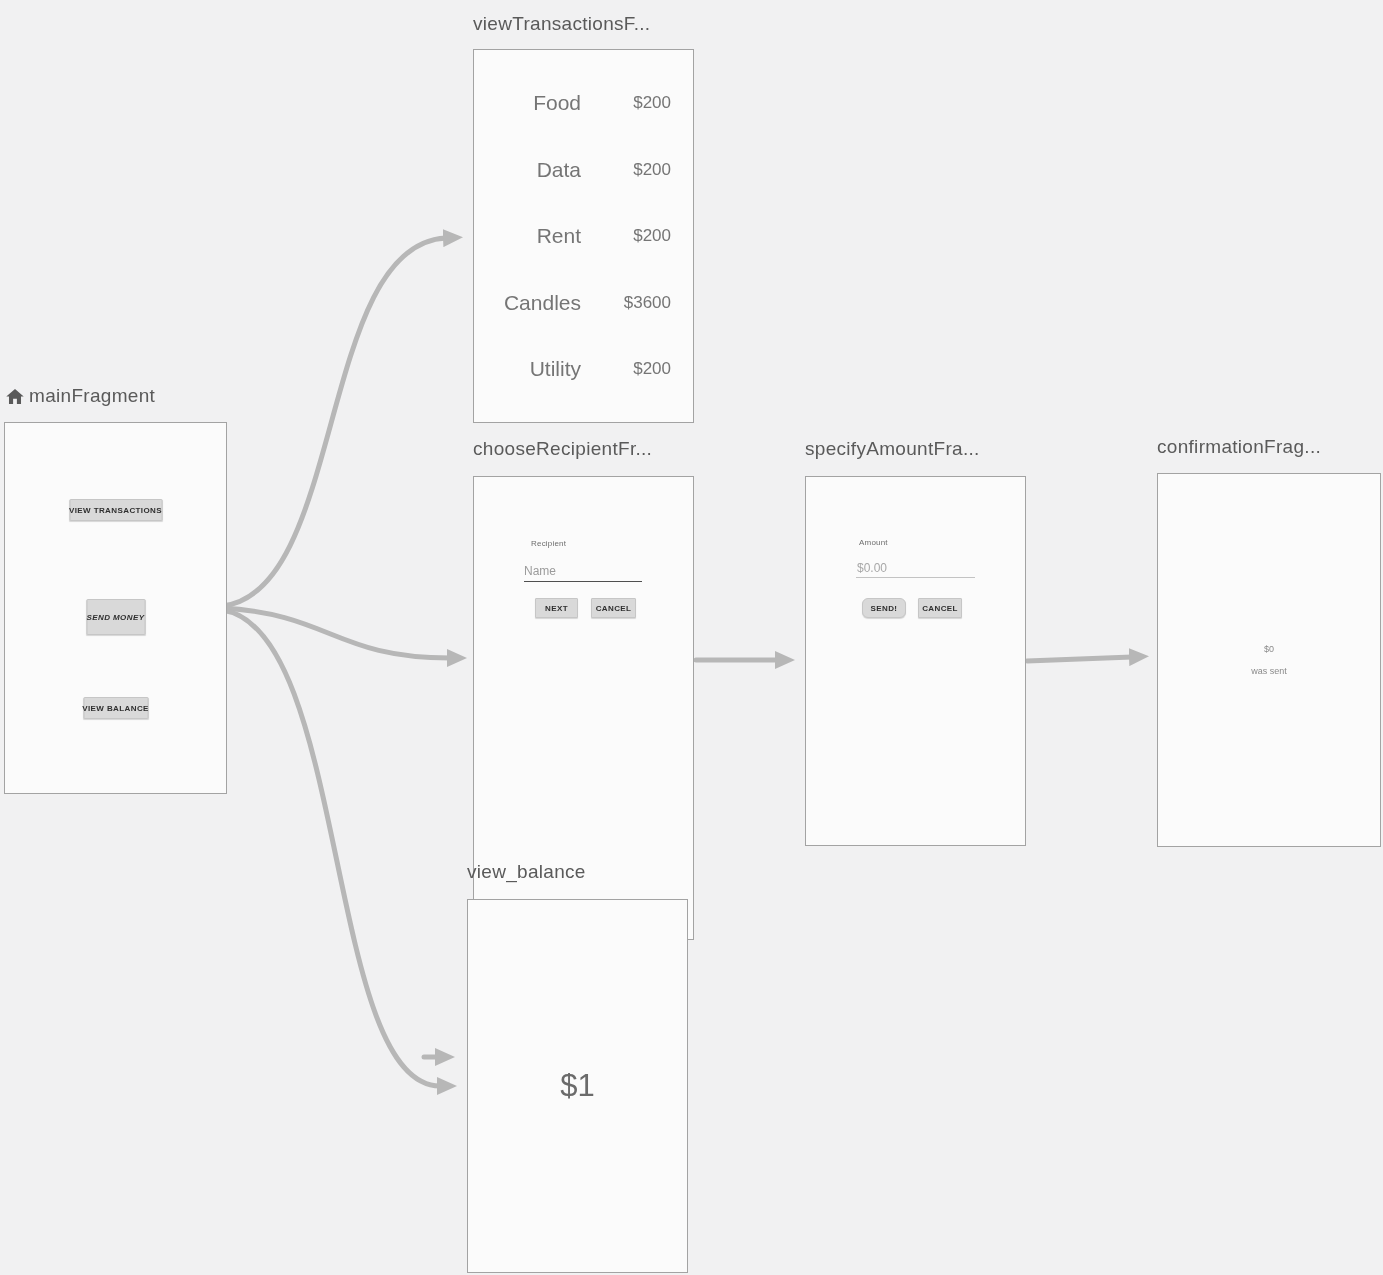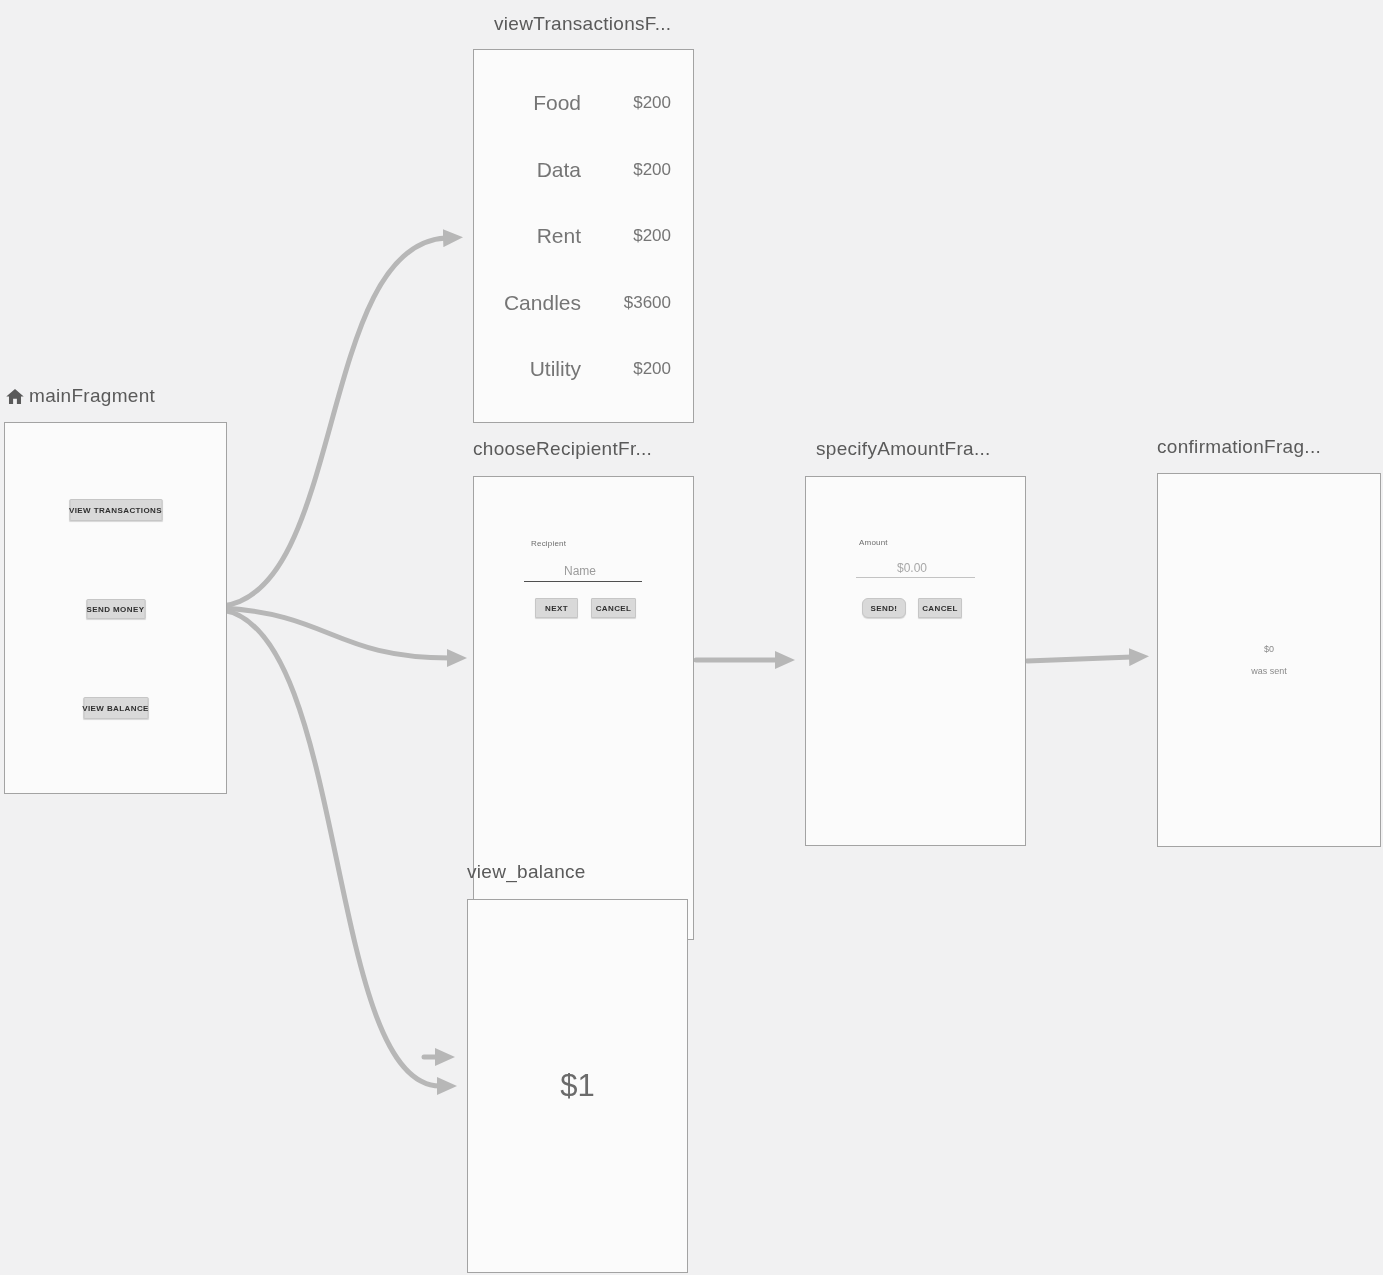--- a/index.html
+++ b/index.html
@@ -22,21 +22,21 @@
   .btn.center{left:50%;transform:translateX(-50%);}
 
   
   .tx-list{position:absolute;left:0;top:20px;width:100%;}
   .tx-row{display:flex;height:66.5px;align-items:center;}
   .tx-label{width:107px;text-align:right;font-size:21px;color:#757575;}
   .tx-amount{width:90px;text-align:right;font-size:17px;color:#757575;}
 
   
   .field-label{position:absolute;font-size:8px;color:#6e6e6e;letter-spacing:0.2px;}
-  .field-hint{position:absolute;font-size:12px;color:#9b9b9b;margin-left:40px;}
+  .field-hint{position:absolute;font-size:12px;color:#9b9b9b;}
   .field-line{position:absolute;height:0;border-bottom:1.5px solid #4f4f4f;}
   .field-line.light{border-bottom:1px solid #c3c3c3;}
 
   .balance-text{
     position:absolute;left:0;width:100%;text-align:center;
     font-size:31px;color:#6b6b6b;
   }
   .confirm-line1{position:absolute;left:0;width:100%;text-align:center;font-size:9px;color:#8a8a8a;}
   .confirm-line2{position:absolute;left:0;width:100%;text-align:center;font-size:9px;color:#8a8a8a;}
 
@@ -65,25 +65,25 @@
   </svg>
 
   <div class="frag-title" style="left:5px;top:385px;">
     <svg width="20" height="19" viewBox="0 0 24 24">
       <path d="M12 2.5 L23 12 h-3.4 V21.5 h-5.2 V14.8 h-4.8 V21.5 h-5.2 V12 H1 Z" fill="#5a5a5a"></path>
     </svg>
     <span>mainFragment</span>
   </div>
   <div class="card" style="left:4px;top:422px;width:223px;height:372px;">
     <div class="btn center" style="top:76px;width:93px;height:22px;">VIEW TRANSACTIONS</div>
-    <div class="btn center" style="top:176px;width:59px;height:20px;">SEND MONEY</div>
+    <div class="btn center" style="top:176px;width:59px;height:36px;font-style:italic;">SEND MONEY</div>
     <div class="btn center" style="top:274px;width:65px;height:22px;">VIEW BALANCE</div>
   </div>
 
-  <div class="frag-title" style="left:494px;top:13px;">
+  <div class="frag-title" style="left:473px;top:13px;">
     <span>viewTransactionsF...</span>
   </div>
   <div class="card" style="left:473px;top:49px;width:221px;height:374px;padding-left:8px;">
     <div class="tx-list">
       <div class="tx-row">
         <span class="tx-label">Food</span>
         <span class="tx-amount">$200</span>
       </div>
       <div class="tx-row">
         <span class="tx-label">Data</span>
@@ -108,21 +108,21 @@
     <span>chooseRecipientFr...</span>
   </div>
   <div class="card" style="left:473px;top:476px;width:221px;height:464px;">
     <div class="field-label" style="left:57px;top:62px;">Recipient</div>
     <div class="field-hint" style="left:50px;top:87px;">Name</div>
     <div class="field-line" style="left:50px;top:104px;width:118px;"></div>
     <div class="btn" style="left:61px;top:121px;width:43px;height:20px;">NEXT</div>
     <div class="btn" style="left:117px;top:121px;width:45px;height:20px;">CANCEL</div>
   </div>
 
-  <div class="frag-title" style="left:805px;top:438px;margin-left:11px;">
+  <div class="frag-title" style="left:805px;top:438px;">
     <span>specifyAmountFra...</span>
   </div>
   <div class="card" style="left:805px;top:476px;width:221px;height:370px;">
     <div class="field-label" style="left:53px;top:61px;">Amount</div>
     <div class="field-hint" style="left:51px;top:84px;color:#a8a8a8;">$0.00</div>
     <div class="field-line light" style="left:50px;top:100px;width:119px;"></div>
     <div class="btn" style="left:56px;top:121px;width:44px;height:20px;border-radius:6px;">SEND!</div>
     <div class="btn" style="left:112px;top:121px;width:44px;height:20px;">CANCEL</div>
   </div>
 

